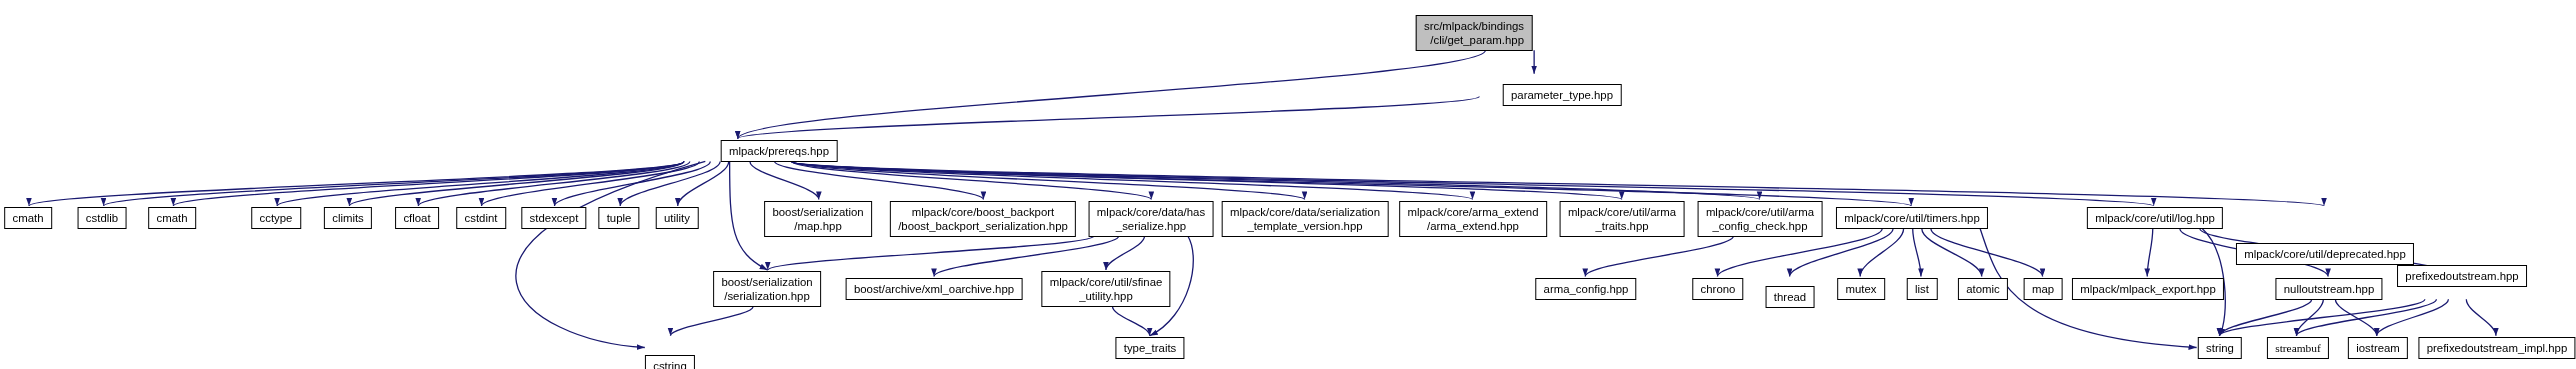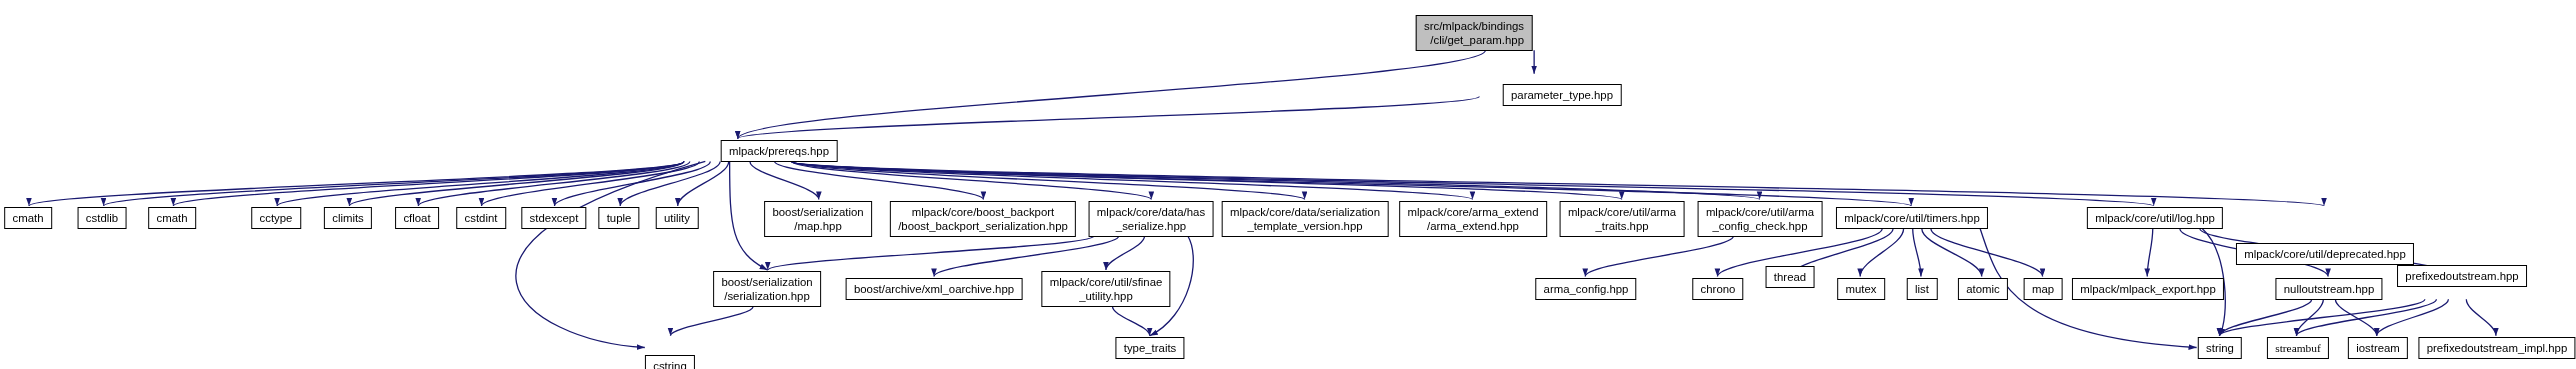--- a/index.html
+++ b/index.html
@@ -136,21 +136,21 @@
       <div class="node" style="left: 1912px; top: 207px;">mlpack/core/util/timers.hpp</div>
       <div class="node" style="left: 2155px; top: 207px;">mlpack/core/util/log.hpp</div>
       <div class="node" style="left: 2325px; top: 207px; margin-top: 36px;">mlpack/core/util/deprecated.hpp</div>
       <div class="node" style="left: 767px; top: 271px;">boost/serialization
 /serialization.hpp</div>
       <div class="node" style="left: 934px; top: 278px;">boost/archive/xml_oarchive.hpp</div>
       <div class="node" style="left: 1106px; top: 271px;">mlpack/core/util/sfinae
 _utility.hpp</div>
       <div class="node" style="left: 1586px; top: 278px;">arma_config.hpp</div>
       <div class="node" style="left: 1718px; top: 278px;">chrono</div>
-      <div class="node" style="left: 1790px; top: 266px;">thread</div>
+      <div class="node" style="left: 1790px; top: 286px;">thread</div>
       <div class="node" style="left: 1861px; top: 278px;">mutex</div>
       <div class="node" style="left: 1922px; top: 278px;">list</div>
       <div class="node" style="left: 1983px; top: 278px;">atomic</div>
       <div class="node" style="left: 2043px; top: 278px;">map</div>
       <div class="node" style="left: 2148px; top: 278px;">mlpack/mlpack_export.hpp</div>
       <div class="node" style="left: 2329px; top: 278px;">nulloutstream.hpp</div>
       <div class="node" style="left: 2462px; top: 265px;">prefixedoutstream.hpp</div>
       <div class="node" style="left: 670px; top: 355px; text-align: center;">cstring</div>
       <div class="node" style="left: 1150px; top: 337px;">type_traits</div>
       <div class="node" style="left: 2220px; top: 337px;">string</div>

